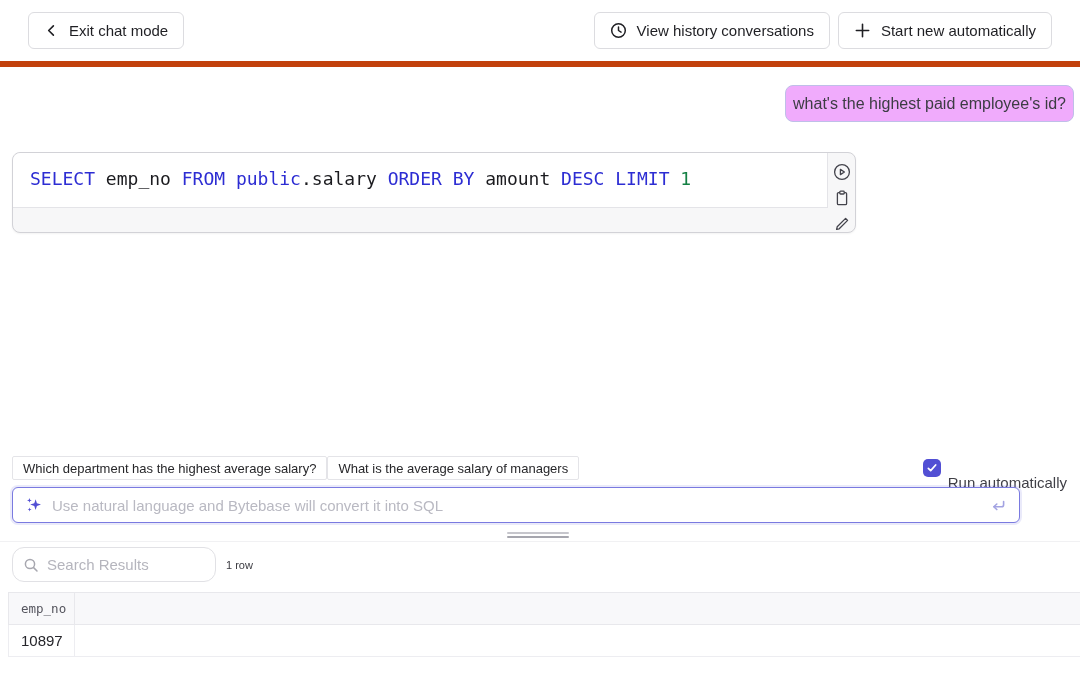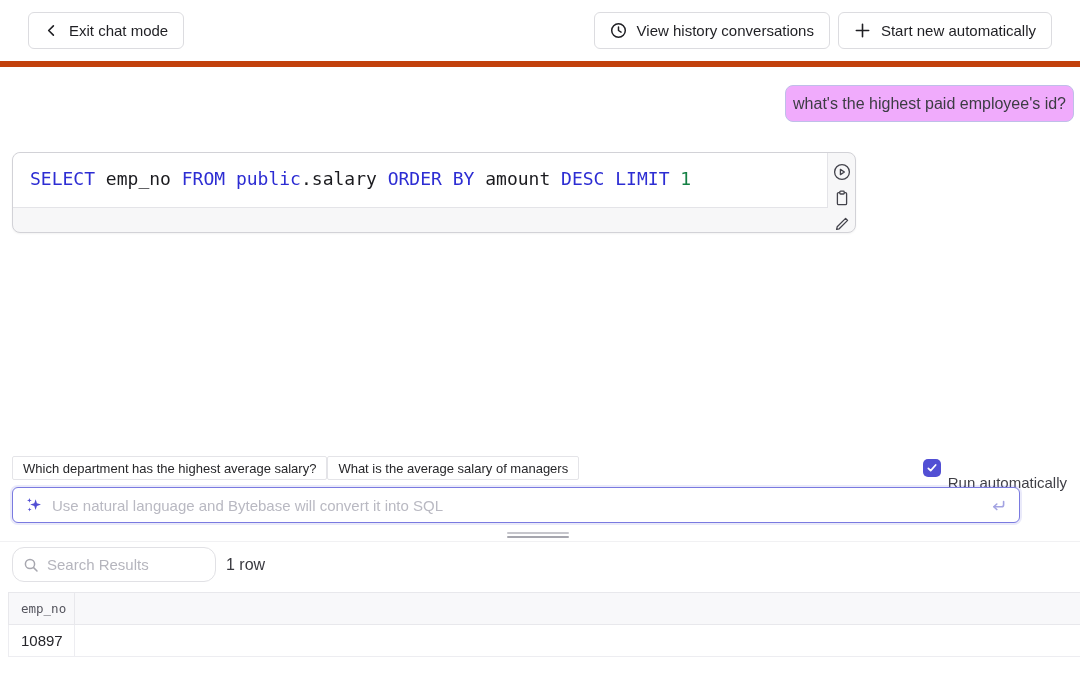--- a/index.html
+++ b/index.html
@@ -67,21 +67,21 @@
   .grip i:first-child { background:#c6c6cc; }
 
   
   .search-box { position:absolute; left:12px; top:547px; width:204px; height:35px;
                 border:1px solid #e1e1e5; border-radius:12px; display:flex; align-items:center;
                 padding:0 10px; gap:8px; background:#fff; color:#a7a7af; }
   .search-box input { flex:1; min-width:0; border:none; outline:none; font-size:15px;
                       color:#27272a; font-family:inherit; }
   .search-box input::placeholder { color:#b5b5bd; }
   .row-count { position:absolute; left:226px; top:547px; height:35px; display:flex;
-               align-items:center; font-size:16px; color:#3a3a40; }
+               align-items:center; font-size:11px; color:#3a3a40; }
   .export-btn { position:absolute; right:18px; top:547px; height:35px; }
 
   
   .table-head { position:absolute; left:8px; top:592px; right:0; height:33px; background:#f8f8fa;
                 border-top:1px solid #e8e8ec; border-bottom:1px solid #e8e8ec;
                 border-left:1px solid #e8e8ec; display:flex; }
   .th { width:66px; border-right:1px solid #e8e8ec; display:flex; align-items:center;
         padding-left:12px; font-family:"DejaVu Sans Mono","Liberation Mono",monospace;
         font-size:12.5px; color:#55555e; }
   .table-body { position:absolute; left:8px; top:625px; right:0; }

